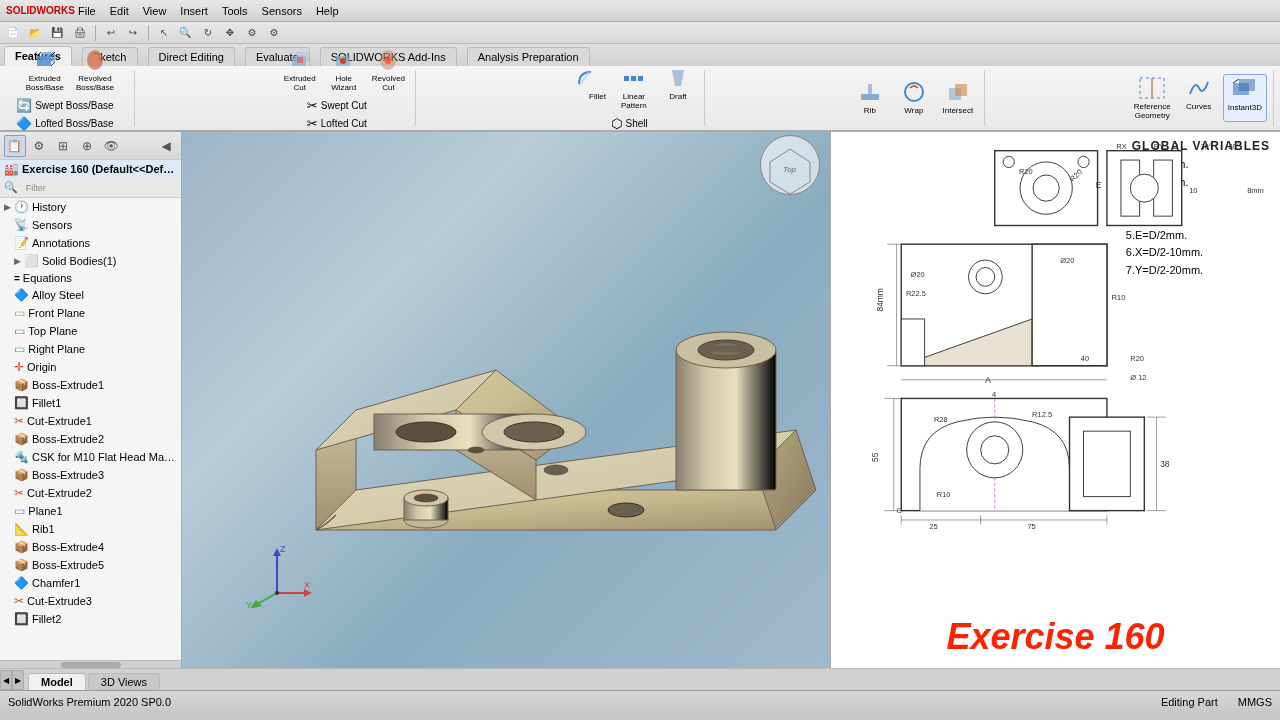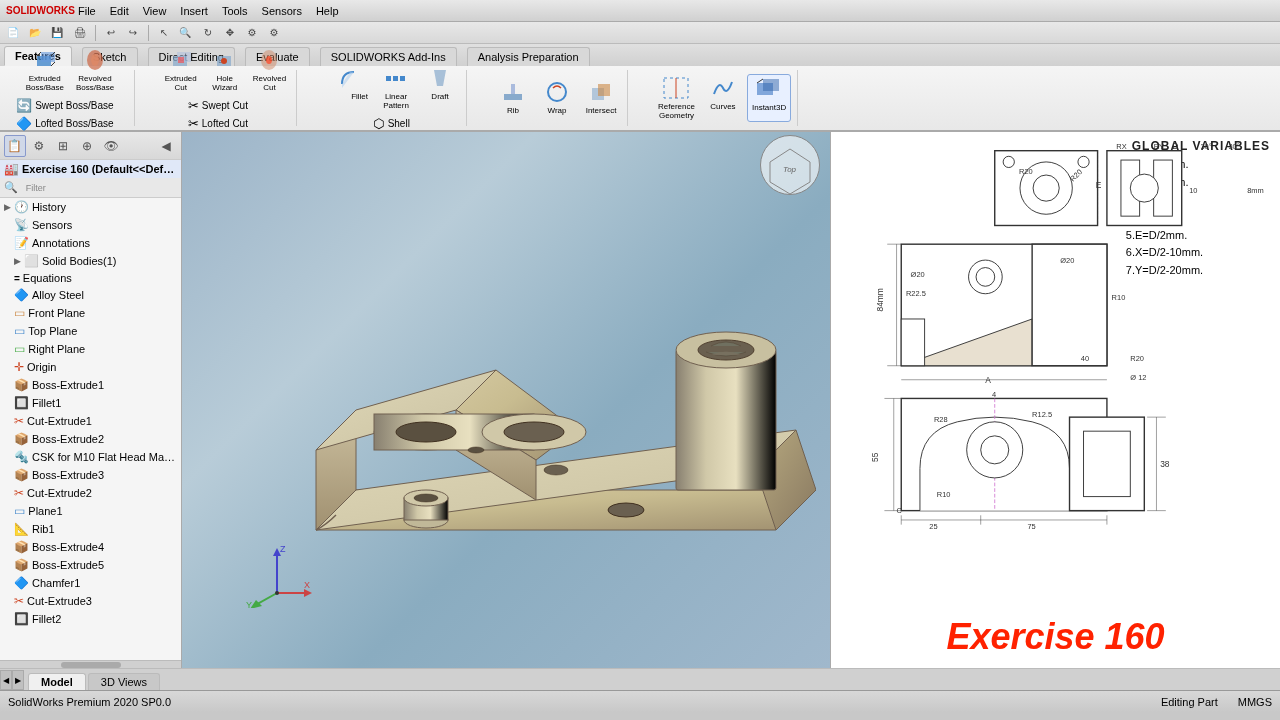--- a/index.html
+++ b/index.html
@@ -72,22 +72,23 @@
       font-weight: bold;
     }
 
     
     #ribbon-content {
       height: 66px;
       background: linear-gradient(to bottom, #f5f5f5, #e8e8e8);
       display: flex;
       align-items: center;
       padding: 0 6px;
-      gap: 20px;
+      gap: 0;
       border-bottom: 2px solid #aaa;
+      justify-content: space-between;
     }
     .ribbon-group {
       display: flex;
       flex-direction: column;
       align-items: center;
       border-right: 1px solid #ccc;
       padding: 0 6px;
       height: 56px;
       justify-content: center;
       gap: 2px;

